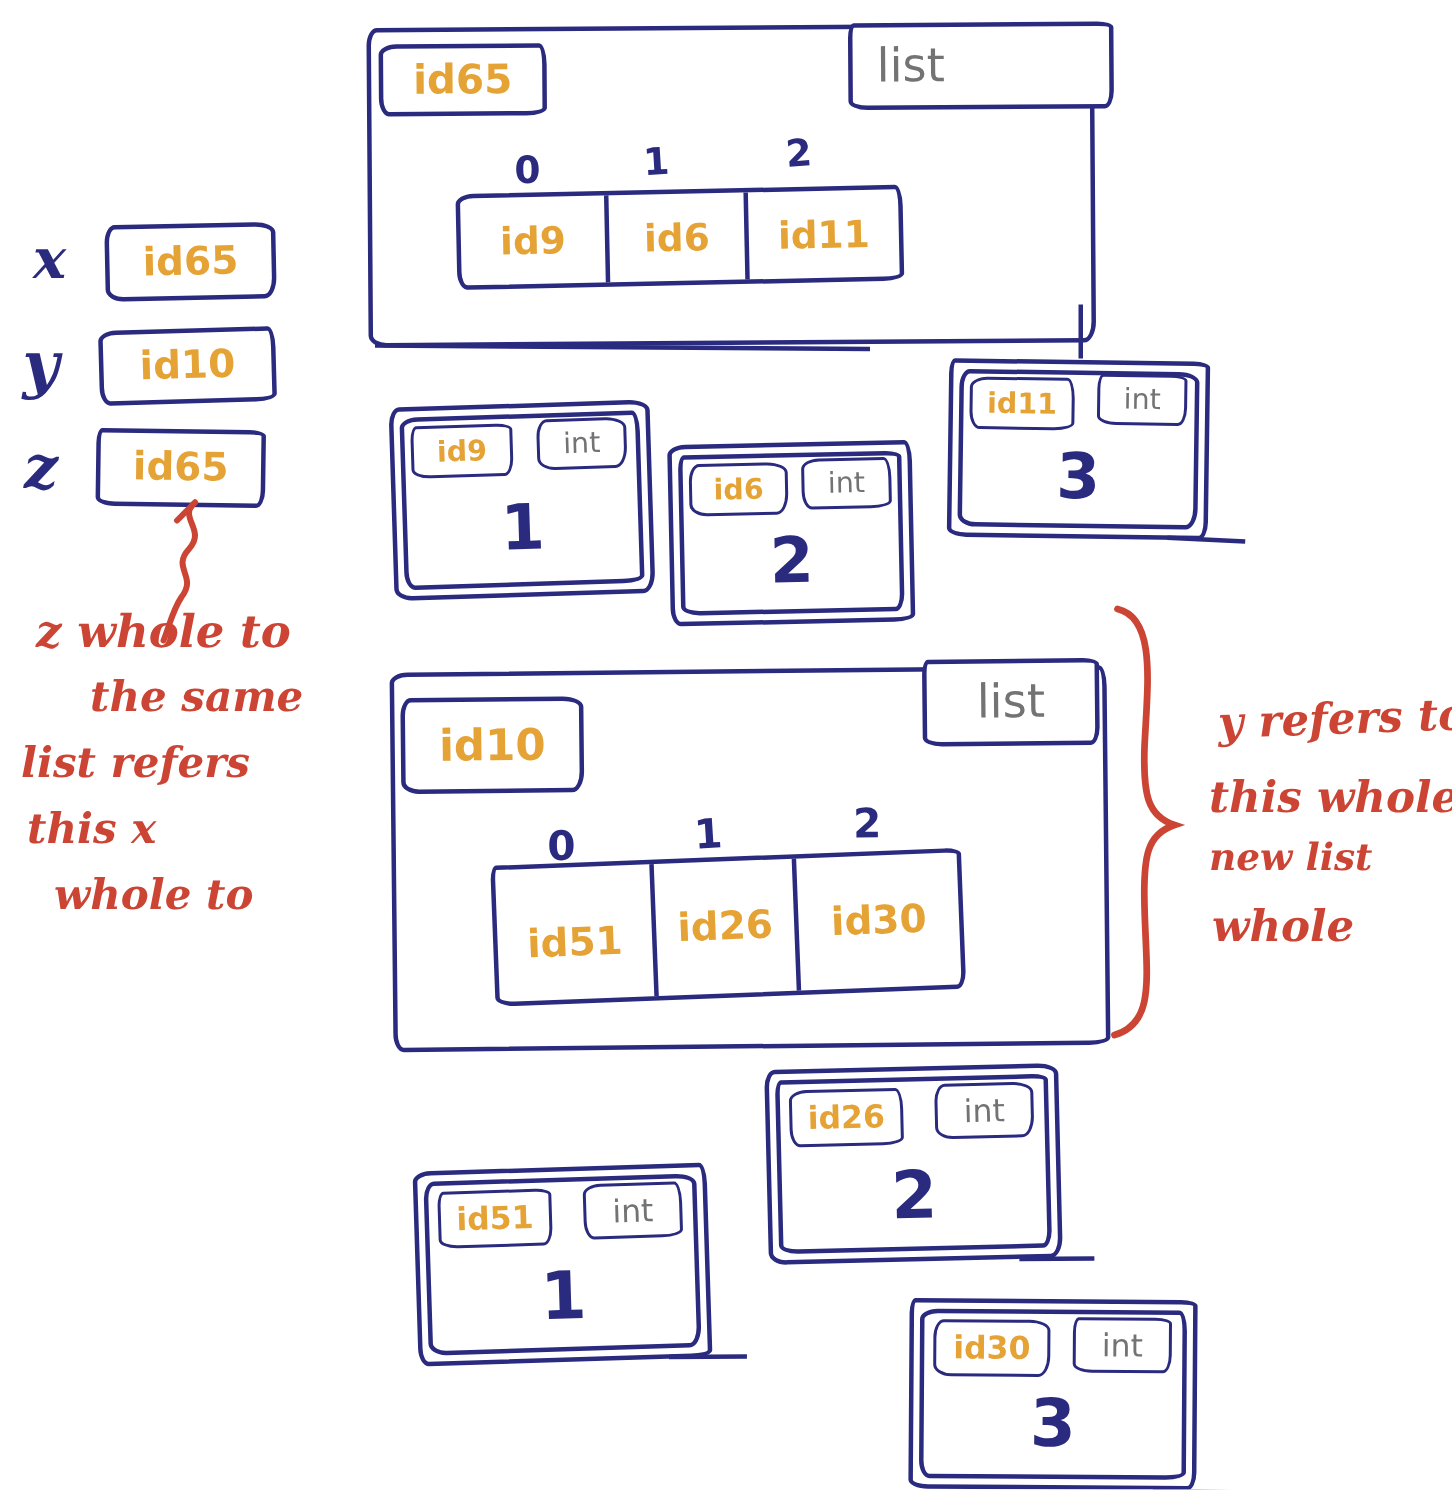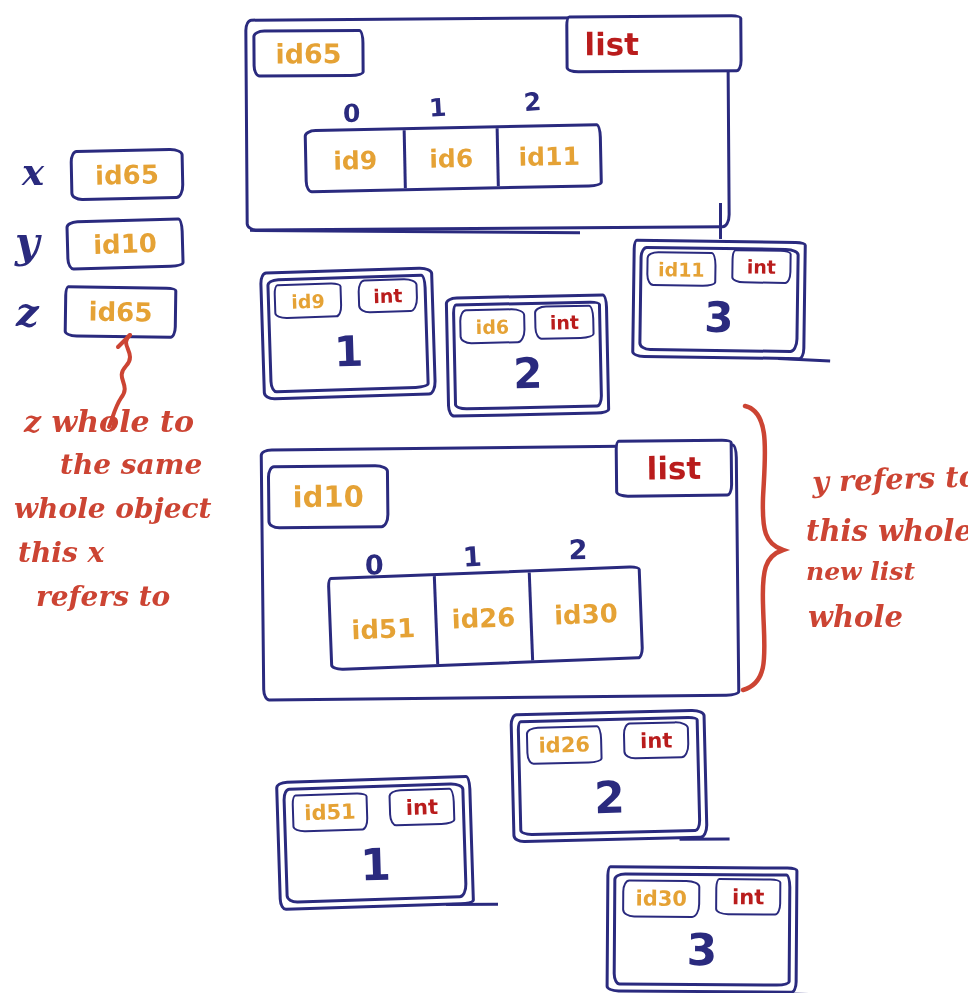--- a/index.html
+++ b/index.html
@@ -8,21 +8,21 @@
 
   
   .box{position:absolute;border:3.5px solid #2a2a7e;background:transparent;}
   .tag{position:absolute;border:3px solid #2a2a7e;background:#ffffff;
        display:flex;align-items:center;justify-content:center;}
   .w1{border-radius:7px 14px 8px 12px / 12px 7px 14px 8px;}
   .w2{border-radius:12px 5px 14px 7px / 7px 14px 5px 12px;}
   .w3{border-radius:4px 11px 6px 13px / 10px 4px 12px 6px;}
 
   .idtext{font-weight:bold;color:#e5a235;}
-  .typetext{color:#b91c1c;font-weight:bold;}
+  .typetext{color:#737373;font-weight:normal;}
 
   .index{position:absolute;color:#2a2a7e;font-weight:bold;font-size:25px;}
 
   .cells{position:absolute;border:3px solid #2a2a7e;display:flex;background:#fff;}
   .cell{display:flex;align-items:center;justify-content:center;font-size:25px;}
   .cell + .cell{border-left:3px solid #2a2a7e;}
 
   
   .int-box{position:absolute;border:3px solid #2a2a7e;background:#fff;}
   .int-inner{position:absolute;left:4px;right:4px;top:4px;bottom:4px;border:3px solid #2a2a7e;}
@@ -85,23 +85,23 @@
   </div>
 
   <svg style="left:96px;top:330px;" width="54" height="100" viewBox="0 0 54 100">
     <path d="M34,5 C22,15 42,23 30,36 C18,49 36,54 25,68 C19,77 17,87 13,97" fill="none" stroke="#cc4433" stroke-width="4" stroke-linecap="round"></path>
     <path d="M34,5 L22,17" fill="none" stroke="#cc4433" stroke-width="4" stroke-linecap="round"></path>
   </svg>
 
   <div>
     <span class="note" style="left:24px;top:404px;font-size:30px;">z whole to</span>
     <span class="note" style="left:60px;top:448px;">the same</span>
-    <span class="note" style="left:14px;top:492px;">whole object</span>
+    <span class="note" style="left:14px;top:492px;">list refers</span>
     <span class="note" style="left:18px;top:536px;">this x</span>
-    <span class="note" style="left:36px;top:580px;">refers to</span>
+    <span class="note" style="left:36px;top:580px;">whole to</span>
   </div>
 
   <div class="int-box w1" style="left:261px;top:269px;width:168px;height:123px;transform:rotate(-1.8deg);">
     <div class="int-inner w2"></div>
     <div class="int-id w3" style="left:11px;top:10px;width:64px;height:31px;">
       <span class="idtext">id9</span>
     </div>
     <div class="int-type w1" style="right:13px;top:8px;width:56px;height:30px;">
       <span class="typetext">int</span>
     </div>

